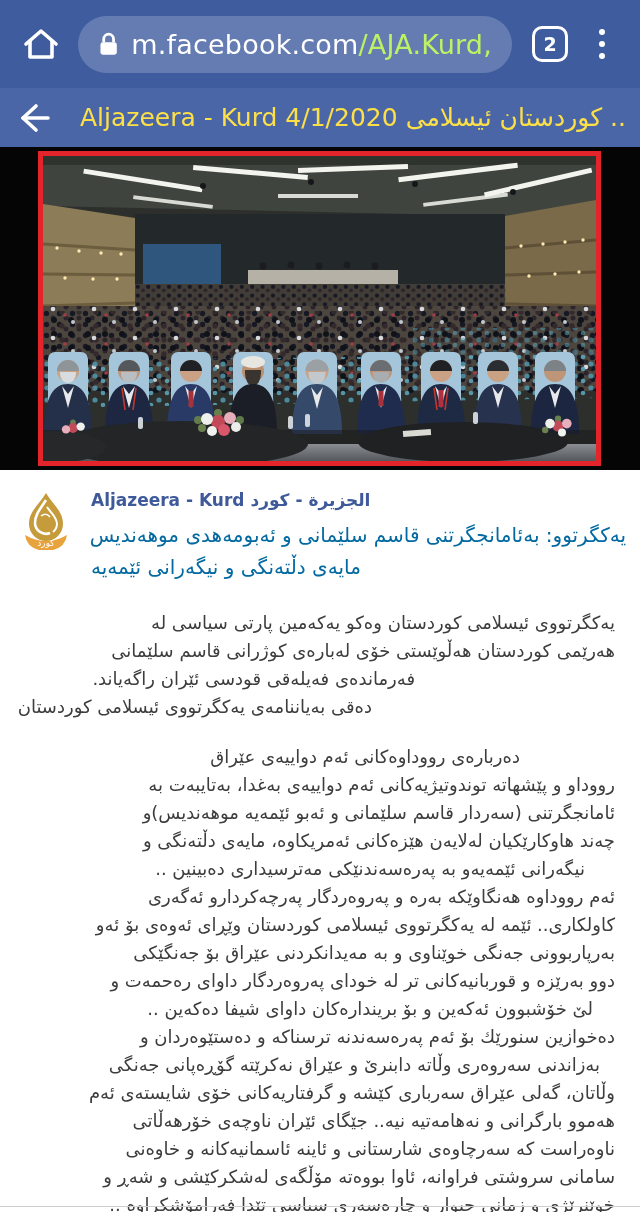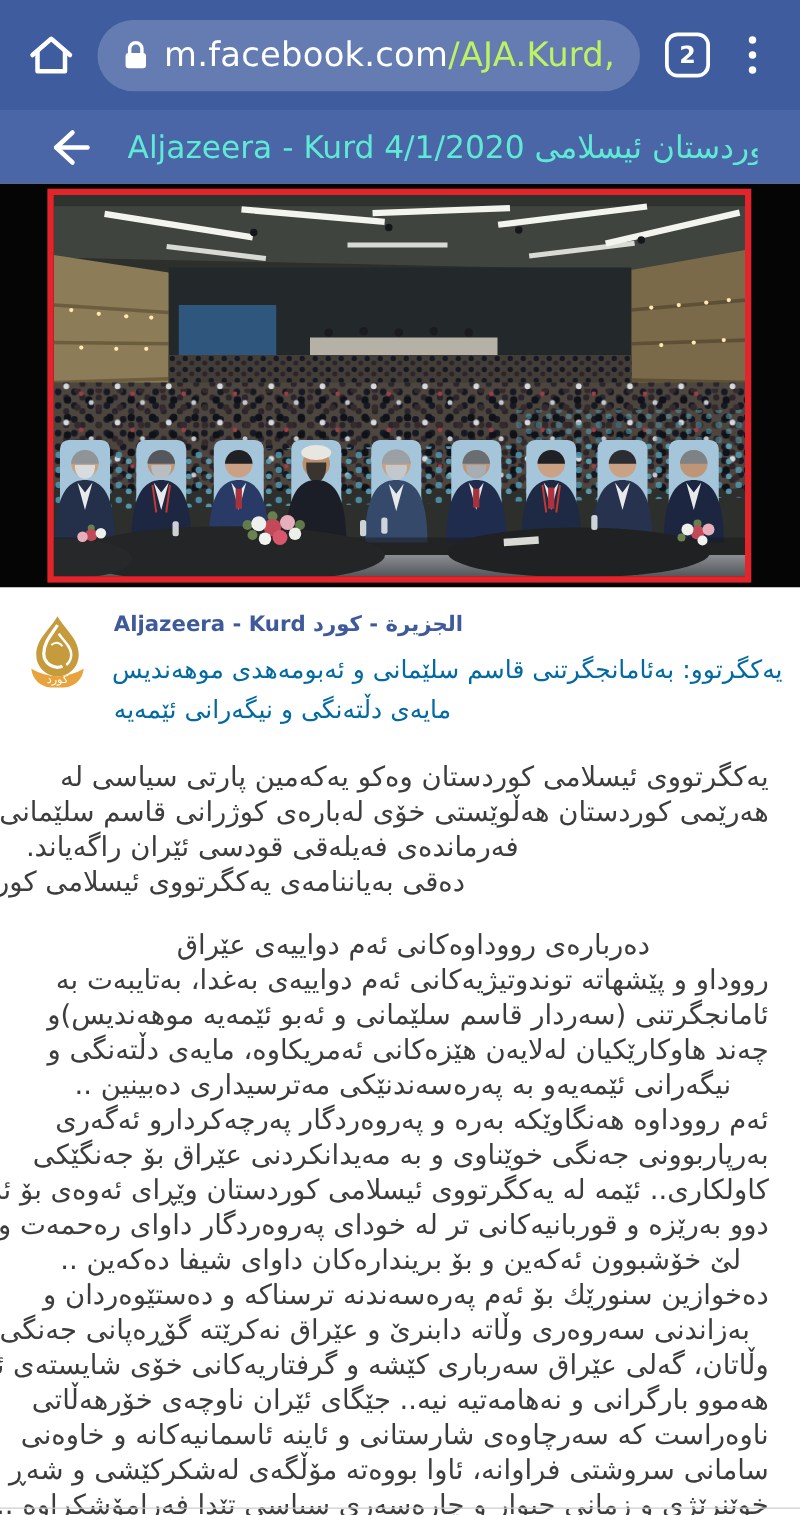--- a/index.html
+++ b/index.html
@@ -25,42 +25,42 @@
   .tab-counter {
     width:36px; height:36px; border:3px solid #fff; border-radius:10px;
     display:flex; align-items:center; justify-content:center;
     color:#fff; font-size:19px; font-weight:bold; flex:0 0 auto;
   }
   .overflow-menu { width:40px; height:46px; margin-left:14px; display:flex; flex-direction:column; align-items:center; justify-content:center; gap:6px; flex:0 0 auto; }
   .overflow-menu i { width:6px; height:6px; border-radius:50%; background:#fff; }
   
   .fb-bar {
     height:59px; background:#4a66a7;
-    display:flex; align-items:center; padding:0 34px; color:#5eead4;
+    display:flex; align-items:center; padding:0 12px; color:#fde047;
   }
   .back-btn { width:44px; height:44px; display:flex; align-items:center; justify-content:center; flex:0 0 auto; }
   .fb-title { margin-left:24px; font-size:25px; display:flex; align-items:baseline; gap:8px; white-space:nowrap; overflow:hidden; }
   
   .photo-band { height:323px; background:#050505; padding:4px 0 4px 38px; }
   .photo-frame {
     width:563px; height:315px; border:5px solid #e3242b; background:#2c2f2c; overflow:hidden;
   }
   .photo-frame svg { display:block; }
   
   .post { padding:10px 0 0 0; background:#fff; }
   .post-header { display:flex; padding:6px 14px 0 14px; }
   .avatar { width:64px; height:64px; flex:0 0 auto; background:#fff; }
   .header-right { margin-left:13px; flex:1; min-width:0; }
   .page-name {
     font-size:17px; font-weight:bold; color:#3e5a9a; line-height:28px; white-space:nowrap;
   }
   .headline { margin-top:5px; color:#0369a1; }
   .headline .hl { direction:rtl; text-align:left; font-size:20px; line-height:32px; white-space:nowrap; }
   .post-body { margin-top:26px; padding:0 25px 0 10px; color:#3d3d3d; }
-  .bl { direction:rtl; text-align:right; font-size:22px; line-height:28px; white-space:nowrap; }
+  .bl { direction:rtl; text-align:right; font-size:18px; line-height:28px; white-space:nowrap; }
   .ind-a { padding-right:200px; }
   .ind-b { padding-right:243px; }
   .ind-c { padding-right:95px; }
   .ind-d { padding-right:30px; }
   .ind-e { padding-right:22px; }
   .ind-f { padding-right:15px; }
   .para-gap { margin-top:22px; }
   .bottom-divider {
     position:absolute; left:0; bottom:5px; width:640px; height:1px; background:#ccced2;
   }
@@ -355,22 +355,22 @@
       <div class="bl">یەکگرتووی ئیسلامی کوردستان وەکو یەکەمین پارتی سیاسی لە</div>
       <div class="bl">هەرێمی کوردستان هەڵوێستی خۆی لەبارەی کوژرانی قاسم سلێمانی</div>
       <div class="bl ind-a">فەرماندەی فەیلەقی قودسی ئێران راگەیاند.</div>
       <div class="bl ind-b">دەقی بەیاننامەی یەکگرتووی ئیسلامی کوردستان</div>
       <div class="bl ind-c para-gap">دەربارەی رووداوەکانی ئەم دواییەی عێراق</div>
       <div class="bl">رووداو و پێشهاتە توندوتیژیەکانی ئەم دواییەی بەغدا، بەتایبەت بە</div>
       <div class="bl">ئامانجگرتنی (سەردار قاسم سلێمانی و ئەبو ئێمەیە موهەندیس)و</div>
       <div class="bl">چەند هاوکارێکیان لەلایەن هێزەکانی ئەمریکاوە، مایەی دڵتەنگی و</div>
       <div class="bl ind-d">نیگەرانی ئێمەیەو بە پەرەسەندنێکی مەترسیداری دەبینین ..</div>
       <div class="bl">ئەم رووداوە هەنگاوێکە بەرە و پەروەردگار پەرچەکردارو ئەگەری</div>
+      <div class="bl">کاولکاری.. ئێمە لە یەکگرتووی ئیسلامی کوردستان وێڕای ئەوەی بۆ ئەو</div>
       <div class="bl">بەرپاربوونی جەنگی خوێناوی و بە مەیدانکردنی عێراق بۆ جەنگێکی</div>
-      <div class="bl">کاولکاری.. ئێمە لە یەکگرتووی ئیسلامی کوردستان وێڕای ئەوەی بۆ ئەو</div>
       <div class="bl">دوو بەرێزە و قوربانیەکانی تر لە خودای پەروەردگار داوای رەحمەت و</div>
       <div class="bl ind-e">لێ خۆشبوون ئەکەین و بۆ بریندارەکان داوای شیفا دەکەین ..</div>
       <div class="bl">دەخوازین سنورێك بۆ ئەم پەرەسەندنە ترسناکە و دەستێوەردان و</div>
       <div class="bl ind-f">بەزاندنی سەروەری وڵاتە دابنرێ و عێراق نەکرێتە گۆڕەپانی جەنگی</div>
       <div class="bl">وڵاتان، گەلی عێراق سەرباری کێشە و گرفتاریەکانی خۆی شایستەی ئەم</div>
       <div class="bl">هەموو بارگرانی و نەهامەتیە نیە.. جێگای ئێران ناوچەی خۆرهەڵاتی</div>
       <div class="bl">ناوەراست کە سەرچاوەی شارستانی و ئاینە ئاسمانیەکانە و خاوەنی</div>
       <div class="bl">سامانی سروشتی فراوانە، ئاوا بووەتە مۆڵگەی لەشکرکێشی و شەڕ و</div>
       <div class="bl">خوێنرێژی و زمانی حیوار و چارەسەری سیاسی تێدا فەرامۆشکراوە ..</div>
     </div>

